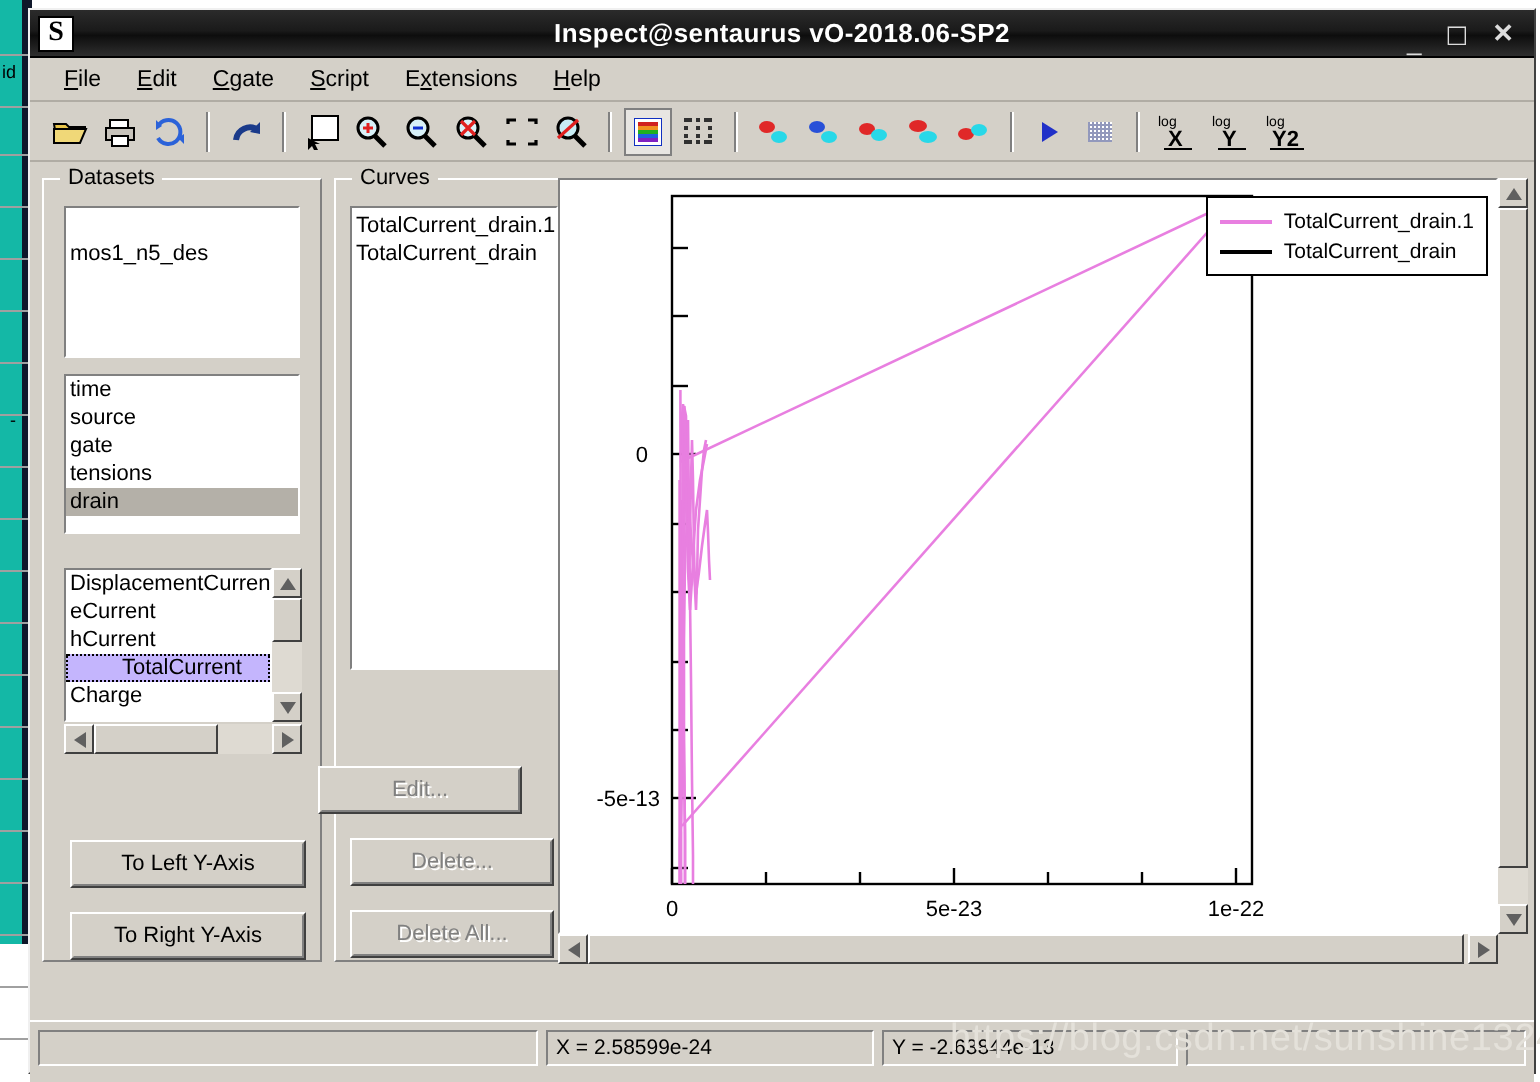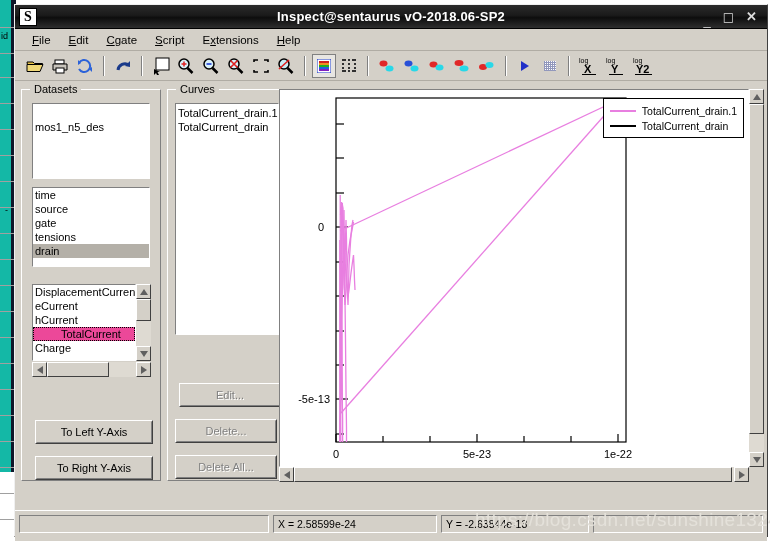--- a/index.html
+++ b/index.html
@@ -92,21 +92,21 @@
     padding: 0 4px; font-size: 11px; color: #000; text-align: right;
   }
 
   .listbox {
     position: absolute; background: #ffffff;
     border: 1px solid #808080; border-right-color:#ffffff; border-bottom-color:#ffffff;
     overflow: hidden;
   }
   .lb-item { font-size: 11px; color:#000; padding: 0 2px; line-height: 14px; white-space: nowrap; }
   .lb-item.sel { background: #b4b0a8; }
-  .lb-item.sel-dot { background: #ec4899; outline: 1px dotted #000; outline-offset: -1px; padding-left: 28px; }
+  .lb-item.sel-dot { background: #c4b5fd; outline: 1px dotted #000; outline-offset: -1px; padding-left: 28px; }
 
   .btn {
     position: absolute; background: #d4d0c8;
     border: 1px solid #ffffff; border-right-color:#404040; border-bottom-color:#404040;
     font-size: 11px; color: #000; display:flex; align-items:center; justify-content:center;
     cursor: default;
   }
   .btn::after {
     content:''; position:absolute; inset:0;
     border:1px solid #d4d0c8; border-right-color:#808080; border-bottom-color:#808080;
@@ -440,21 +440,21 @@
       <div class="groupbox" style="left:152px; top:8px; width:118px; height:392px;">
         <div class="gb-inner"></div>
         <div class="gb-title">Curves</div>
       </div>
 
       <div class="listbox" style="left:160px; top:22px; width:104px; height:232px;">
         <div class="lb-item" style="margin-top:2px">TotalCurrent_drain.1</div>
         <div class="lb-item">TotalCurrent_drain</div>
       </div>
 
-      <div class="btn disabled" style="left:164px; top:302px; width:102px; height:24px;">Edit...</div>
+      <div class="btn disabled" style="left:144px; top:302px; width:102px; height:24px;">Edit...</div>
       <div class="btn disabled" style="left:160px; top:374px; width:102px; height:24px;">Delete All...</div>
       <div class="btn disabled" style="left:160px; top:338px; width:102px; height:24px;">Delete...</div>
 
       <div class="plotpanel" style="left:264px; top:8px; width:470px; height:378px;">
         <svg width="468" height="376" viewBox="0 0 468 376">
 
           <rect x="56" y="8" width="290" height="344" fill="#ffffff" stroke="#000000" stroke-width="1.2"></rect>
 
           <g stroke="#000" stroke-width="1.2">
             <line x1="56" y1="344" x2="64" y2="344"></line>

